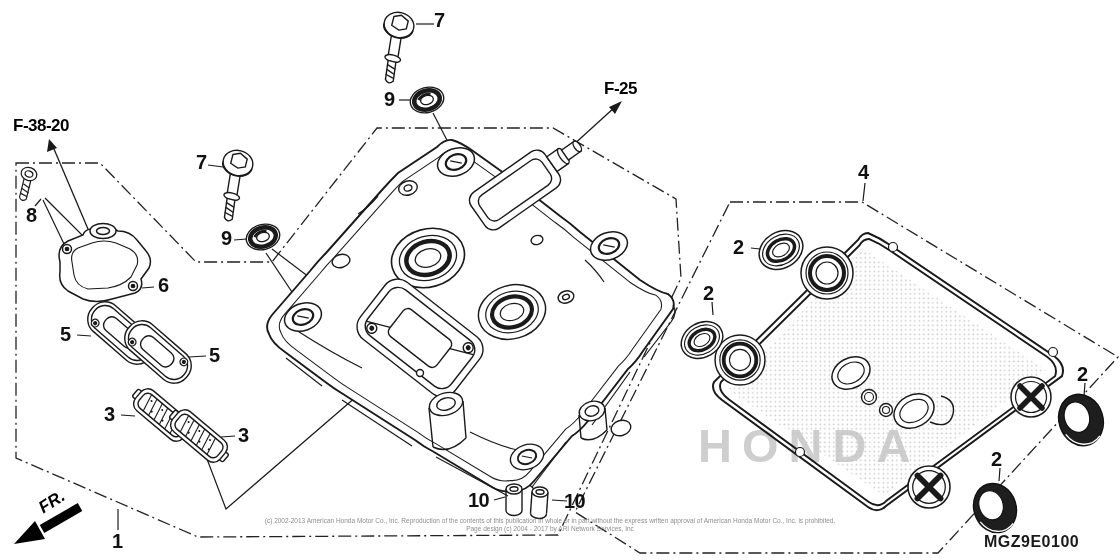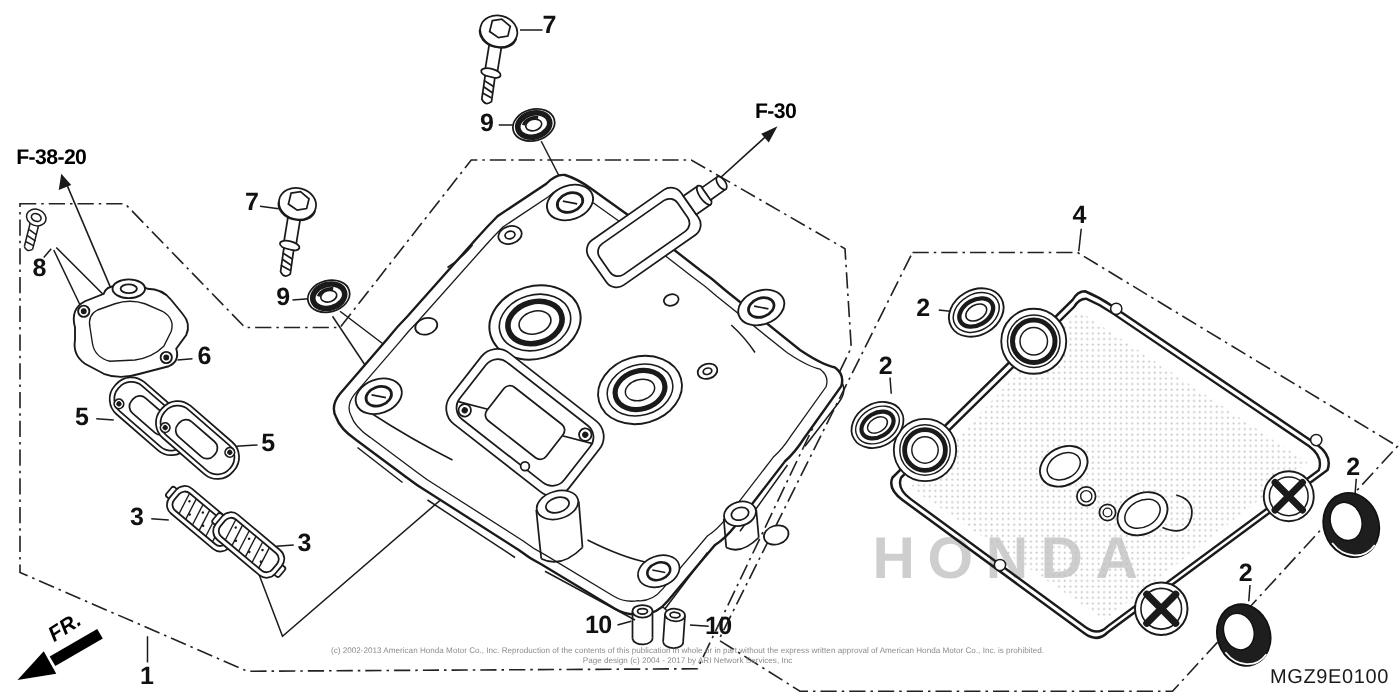--- a/index.html
+++ b/index.html
@@ -3,21 +3,21 @@
 <meta charset="utf-8">
 <style>
   html,body{margin:0;padding:0;background:#fff;}
   .stage{position:relative;width:1120px;height:560px;background:#fff;overflow:hidden;
          font-family:"Liberation Sans",sans-serif;color:#111;}
   .stage svg{position:absolute;left:0;top:0;}
   .callout{position:absolute;font-size:20px;font-weight:600;line-height:1;color:#111;
            letter-spacing:-0.5px;white-space:nowrap;}
   .refLabel{position:absolute;font-size:17px;font-weight:800;line-height:1;color:#000;
             letter-spacing:-0.5px;white-space:nowrap;}
-  .code{position:absolute;left:1016px;top:533px;font-size:16px;font-weight:400;
+  .code{position:absolute;left:984px;top:533px;font-size:16px;font-weight:700;
         letter-spacing:.5px;color:#1a1a1a;}
   .copy{position:absolute;left:260px;top:517px;width:580px;text-align:center;
         font-size:6.5px;line-height:1.3;color:#8d8d8d;}
   .fr{position:absolute;left:46px;top:498px;font-size:17px;font-weight:800;font-style:italic;
       transform:rotate(-33deg);transform-origin:left bottom;color:#000;}
 </style>
 </head>
 <body>
 
 <div class="stage">
@@ -326,21 +326,21 @@
       <div class="callout" style="left: 238px; top: 425px;">3</div>
       <div class="callout" style="left: 112px; top: 531px;">1</div>
       <div class="callout" style="left: 468px; top: 490px;">10</div>
       <div class="callout" style="left: 564px; top: 491px;">10</div>
       <div class="callout" style="left: 858px; top: 162px;">4</div>
       <div class="callout" style="left: 733px; top: 237px;">2</div>
       <div class="callout" style="left: 703px; top: 283px;">2</div>
       <div class="callout" style="left: 1077px; top: 364px;">2</div>
       <div class="callout" style="left: 991px; top: 449px;">2</div>
       <div class="refLabel" style="left: 13px; top: 117px;">F-38-20</div>
-      <div class="refLabel" style="left: 604px; top: 80px;">F-30</div>
+      <div class="refLabel" style="left: 604px; top: 80px;">F-25</div>
     </div>
 
 <div class="fr">FR.</div>
 
 <div class="copy">
   <div>(c) 2002-2013 American Honda Motor Co., Inc. Reproduction of the contents of this publication in whole or in part without the express written approval of American Honda Motor Co., Inc. is prohibited.</div>
   <div>Page design (c) 2004 - 2017 by ARI Network Services, Inc</div>
 </div>
 
 <div class="code">MGZ9E0100</div>

